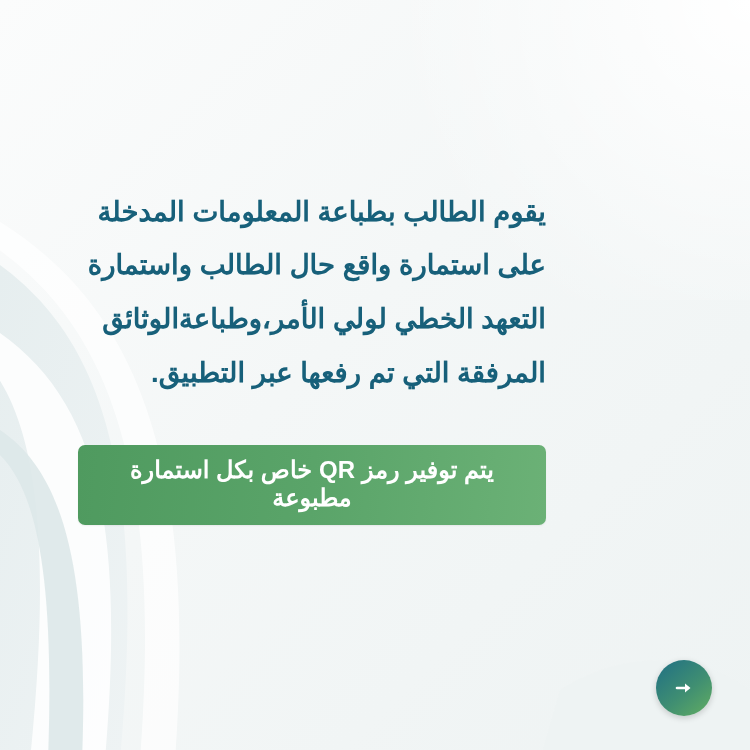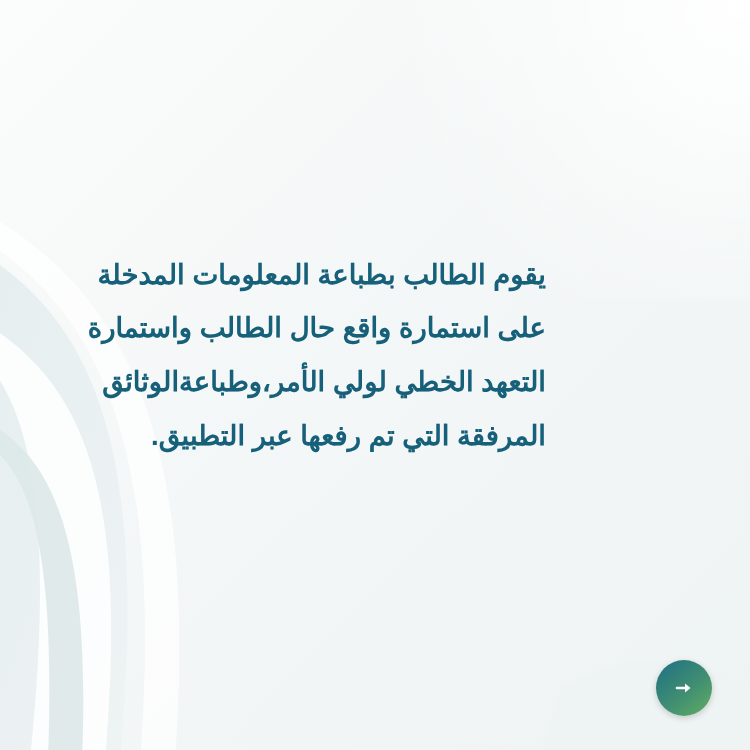--- a/index.html
+++ b/index.html
@@ -119,20 +119,21 @@
     <path d="M -60 230 C 90 300, 150 430, 120 760 L 0 760 L 0 250 Z" fill="url(#ribGrad)" opacity="0.95"></path>
     <path d="M -60 300 C 80 360, 130 470, 105 760 L 30 760 C 60 470, 20 360, -60 330 Z" fill="#ffffff" opacity="0.85"></path>
     <path d="M -60 190 C 120 270, 200 420, 175 760 L 140 760 C 165 430, 95 290, -60 215 Z" fill="#ffffff" opacity="0.7"></path>
     <path d="M 0 430 C 60 470, 90 560, 82 760 L 48 760 C 55 570, 35 490, 0 455 Z" fill="#dde8e9" opacity="0.9"></path>
     <path d="M 560 690 C 640 640, 720 660, 760 700 L 760 760 L 540 760 Z" fill="#edf2f3" opacity="0.8"></path>
   </svg>
 
   <div class="content">
     <p class="body-text">يقوم الطالب بطباعة المعلومات المدخلة على استمارة واقع حال الطالب واستمارة التعهد الخطي لولي الأمر،وطباعةالوثائق المرفقة التي تم رفعها عبر التطبيق.</p>
 
+    <div class="highlight-bar">يتم توفير رمز QR خاص بكل استمارة مطبوعة</div>
   </div>
 
   <button class="next-button" aria-label="next">
     <svg width="26" height="26" viewBox="0 0 26 26">
       <path d="M6 13 H17" stroke="#ffffff" stroke-width="2.6" stroke-linecap="round" fill="none"></path>
       <path d="M14 8.5 L19.5 13 L14 17.5 Z" fill="#ffffff"></path>
     </svg>
   </button>
 
 </div>

